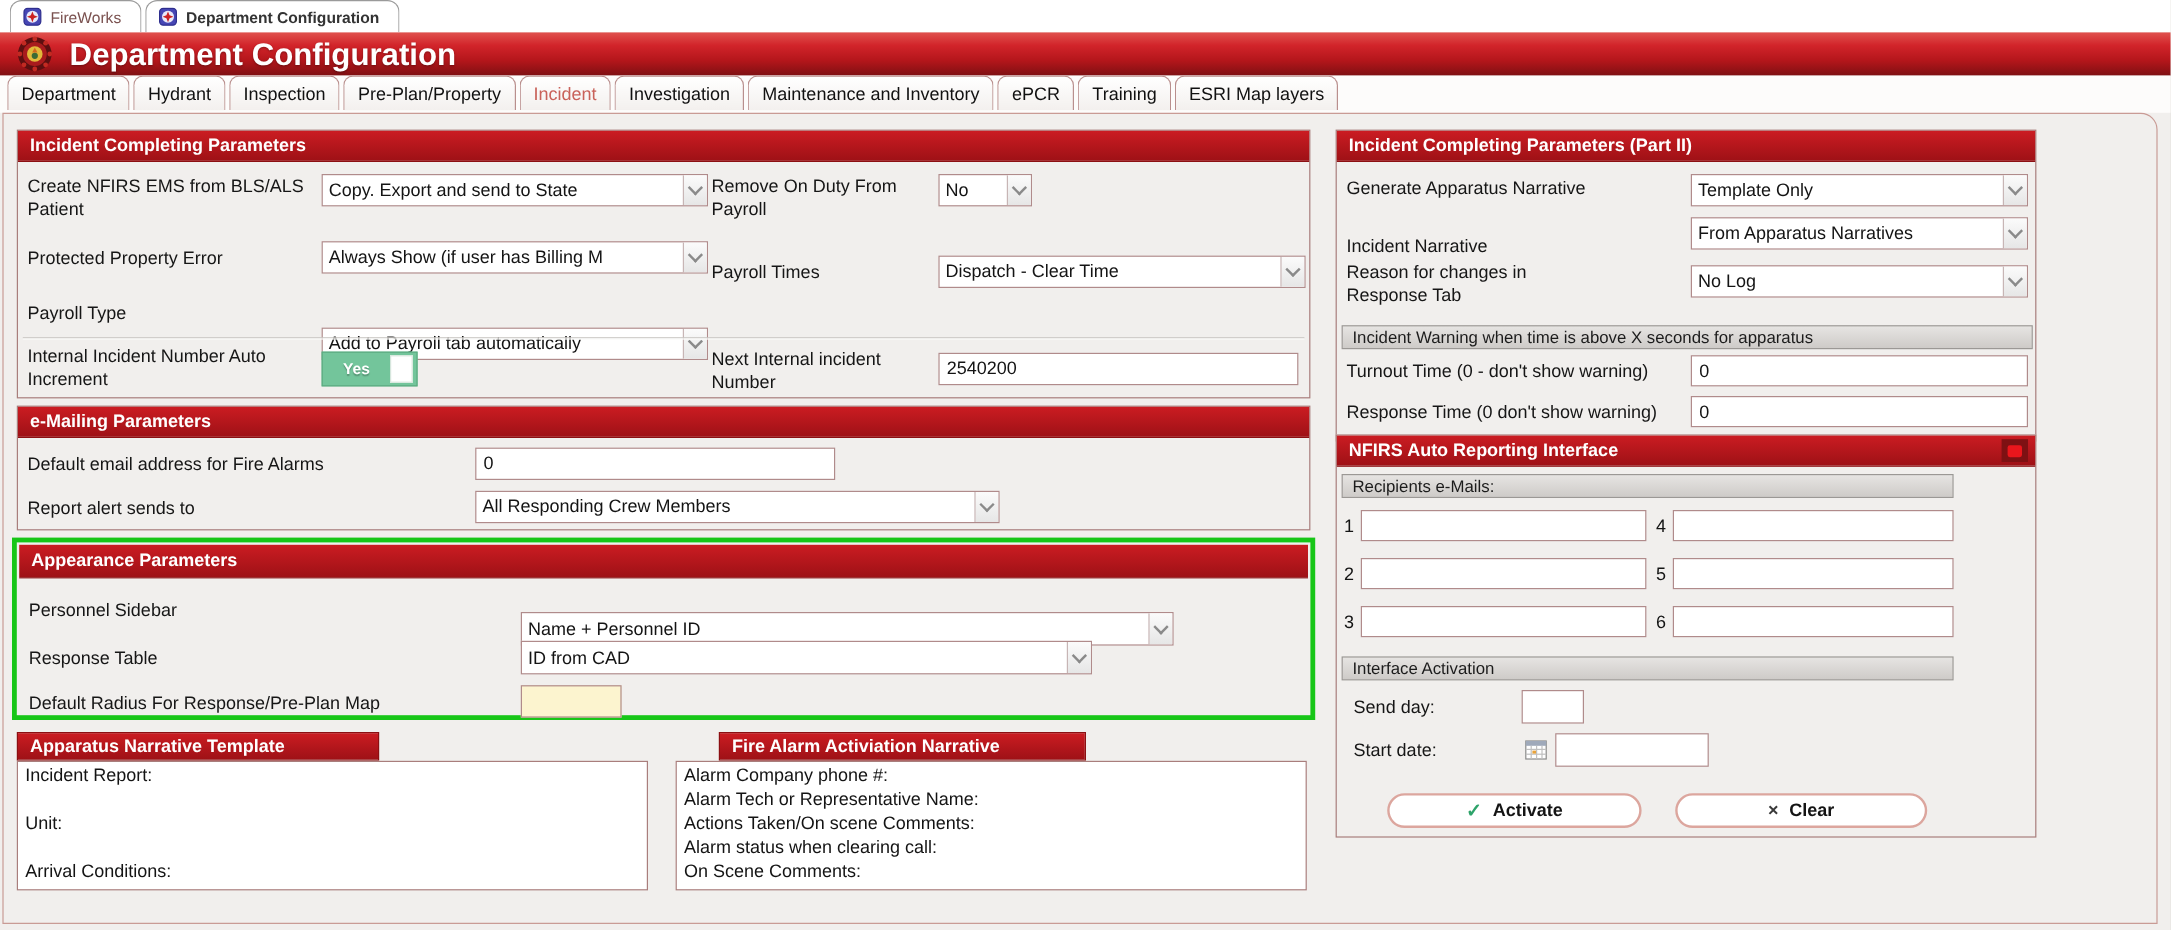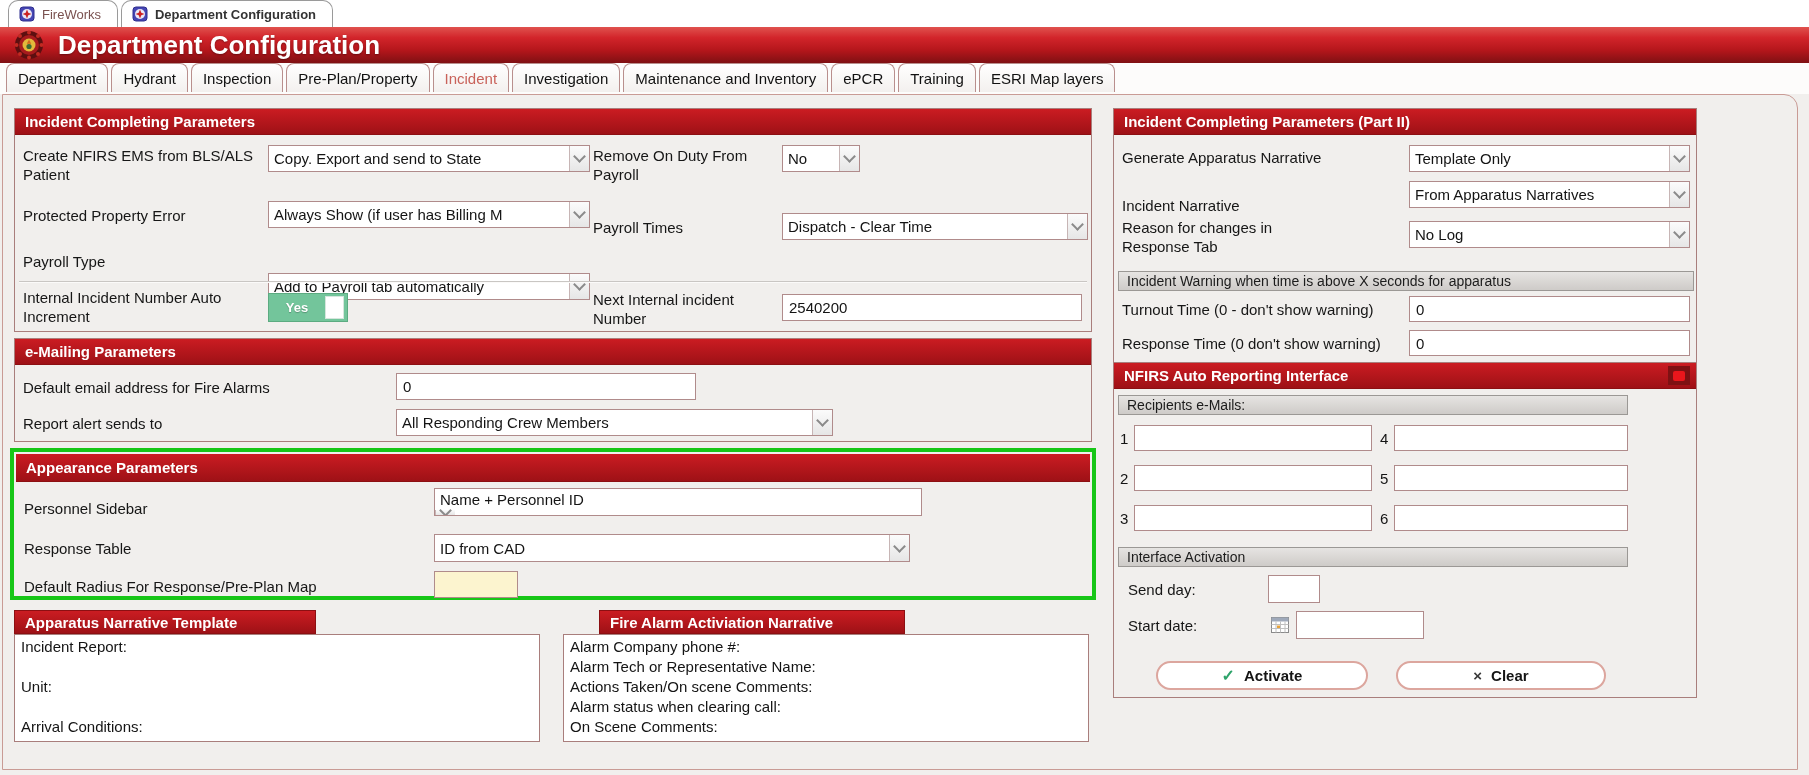--- a/index.html
+++ b/index.html
@@ -202,21 +202,21 @@
       <span class="btn">
           <span class="chev"></span>
         </span>
     </div>
   </div>
 
   <div class="green-box">
     <div class="panel-header">Appearance Parameters</div>
 
     <div class="lbl" style="left:10px;top:48px;width:380px;">Personnel Sidebar</div>
-    <div class="dd" style="left:420px;top:36px;width:488px;height:28px;flex-direction:column;">
+    <div class="dd" style="left:420px;top:58px;width:544px;height:28px;">
       <span class="txt">Name + Personnel ID</span>
       <span class="btn">
           <span class="chev"></span>
         </span>
     </div>
 
     <div class="lbl" style="left:10px;top:88px;width:380px;">Response Table</div>
     <div class="dd" style="left:420px;top:82px;width:476px;height:28px;">
       <span class="txt">ID from CAD</span>
       <span class="btn">

